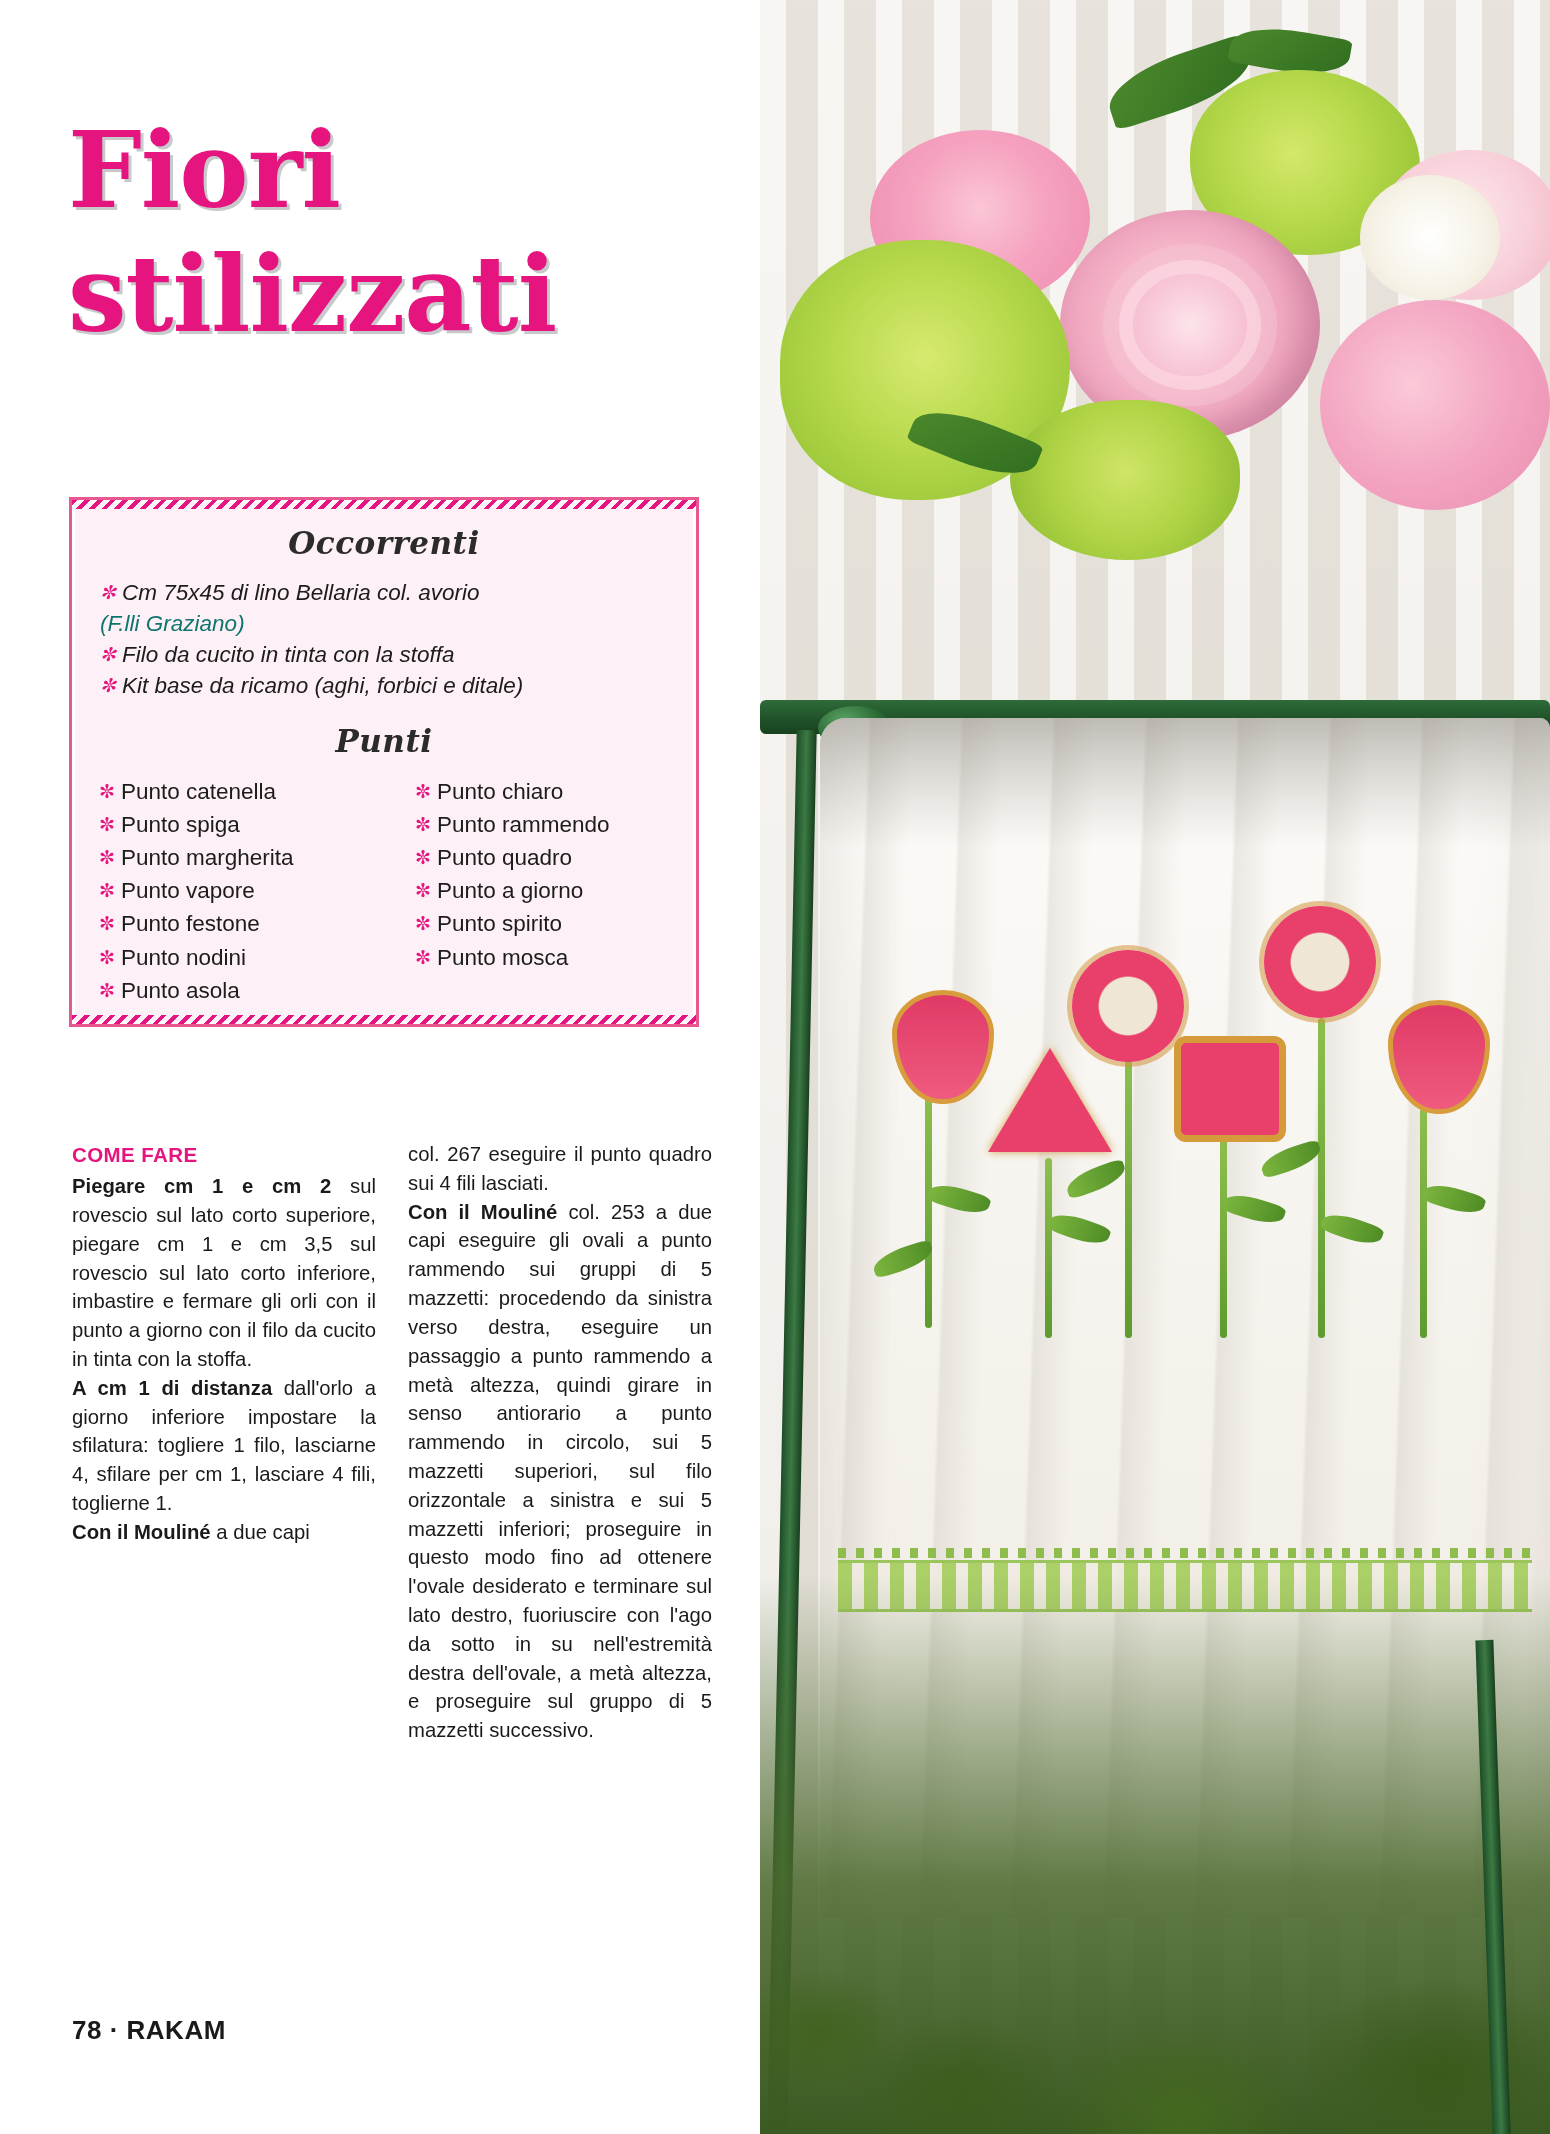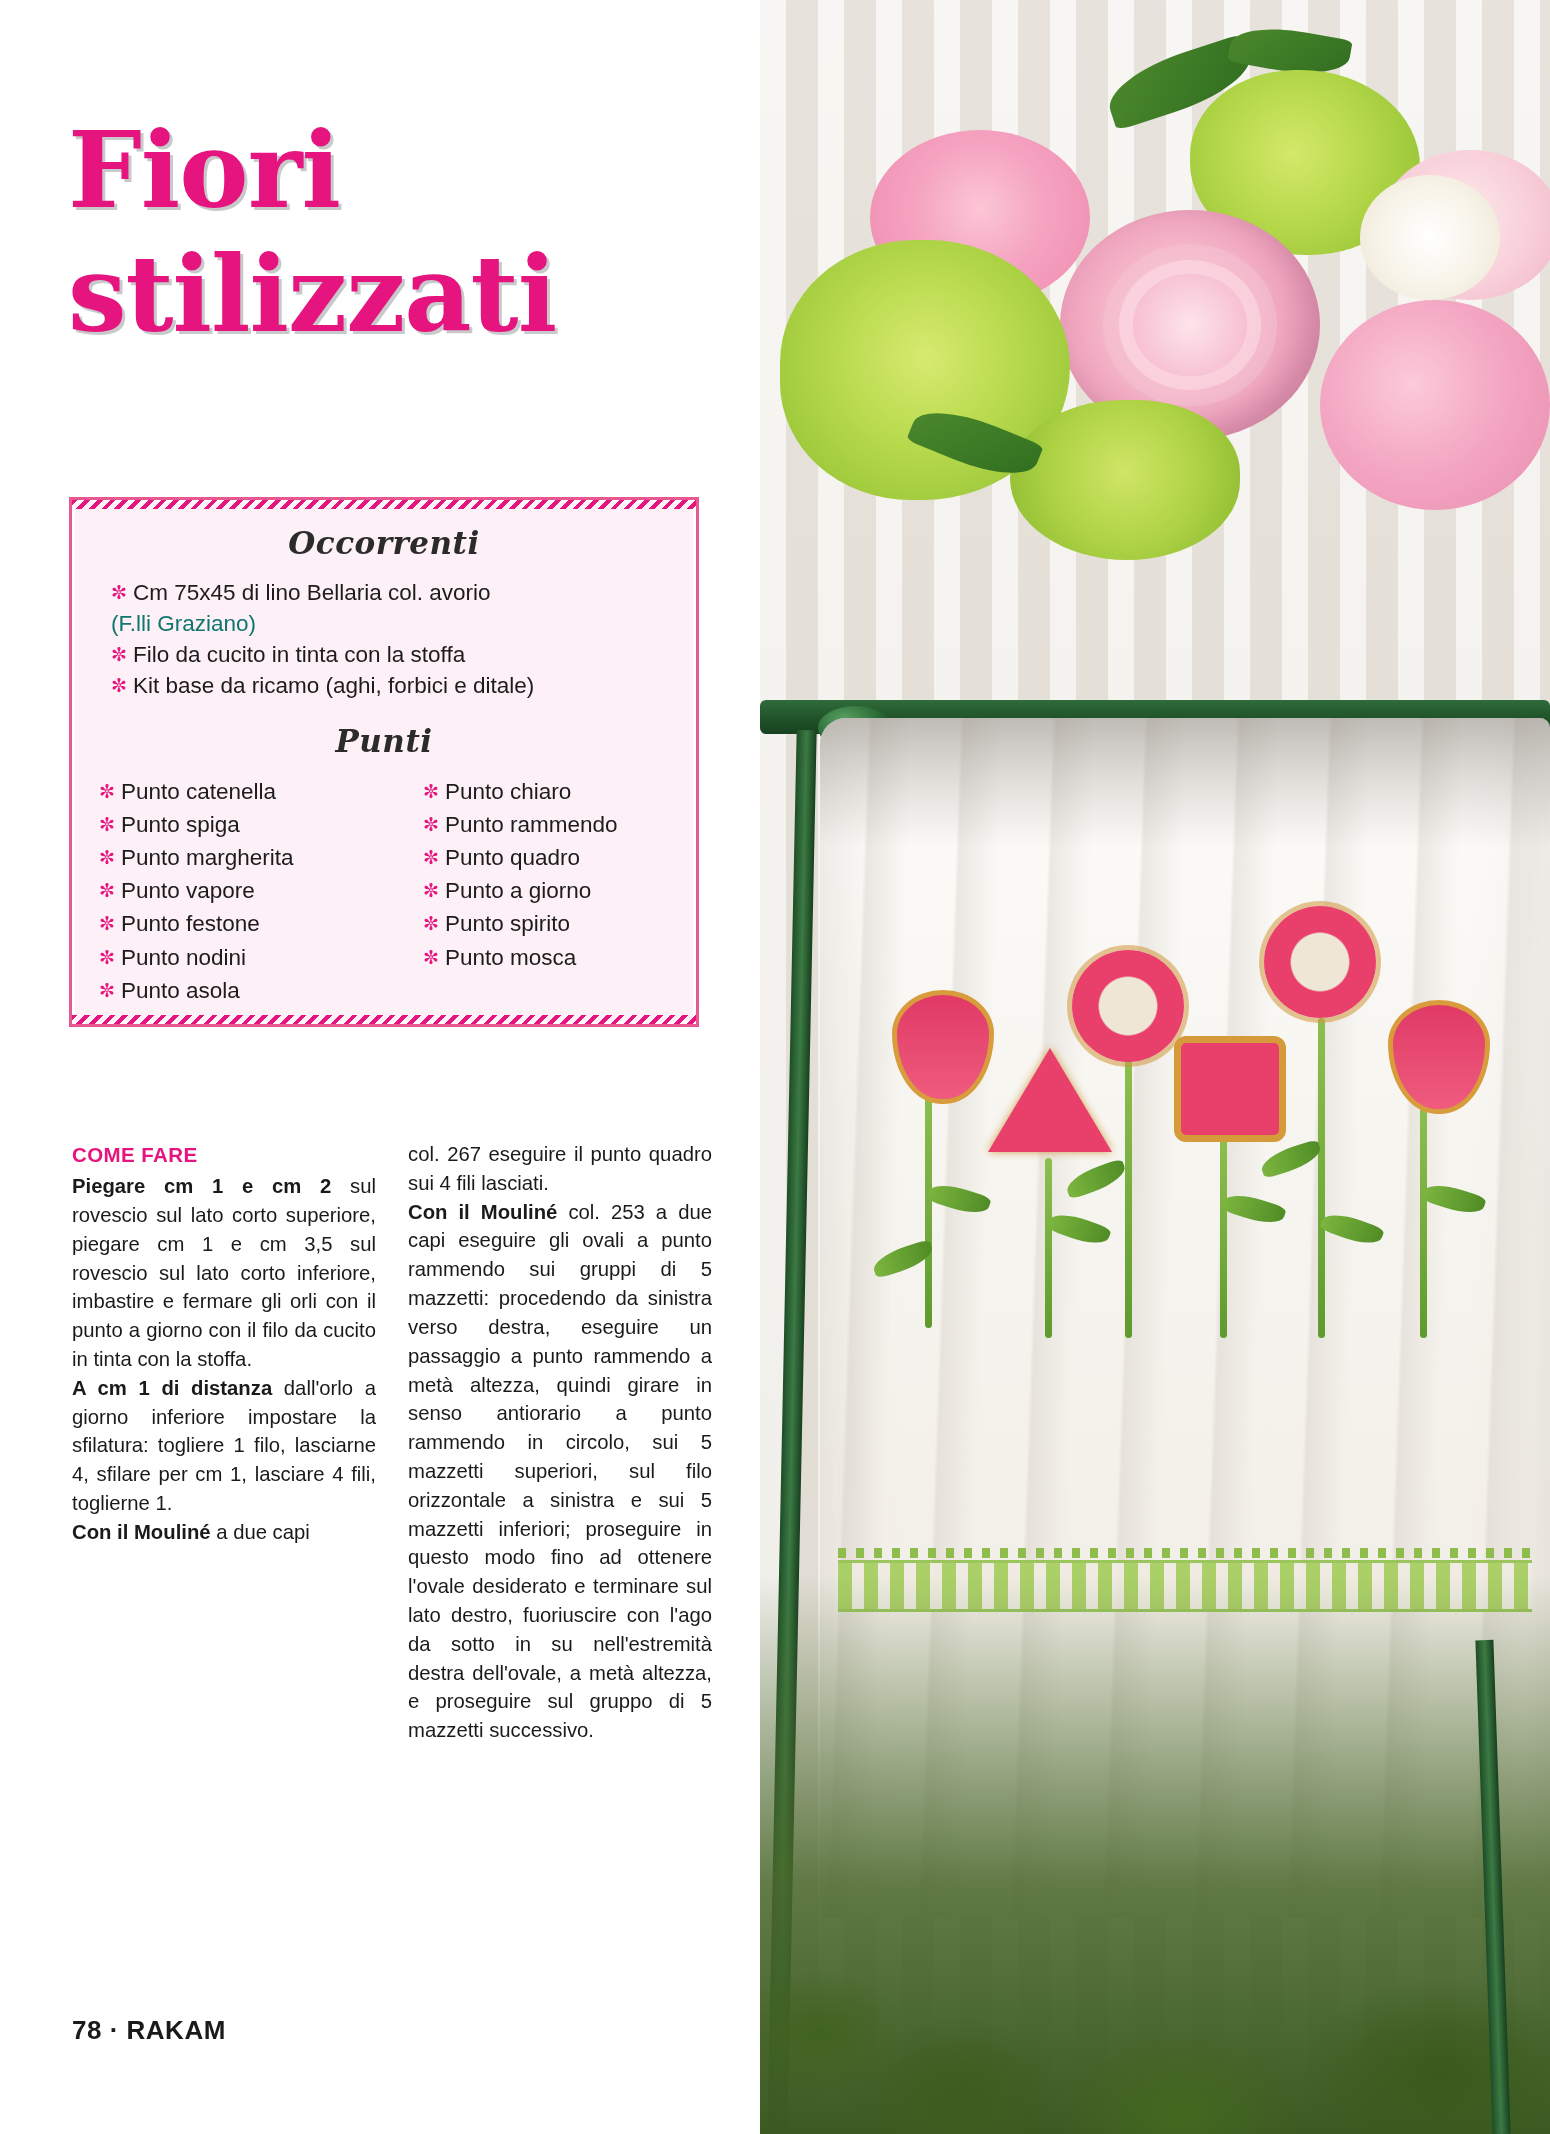--- a/index.html
+++ b/index.html
@@ -76,22 +76,23 @@
     font-size: 31px;
     color: #2b2b2b;
     text-align: center;
     margin: 4px 0 16px 0;
     letter-spacing: 0.5px;
   }
   .script-head.punti { margin-top: 22px; }
 
   .mat-list {
     list-style: none;
-    margin: 12px;
+    margin: 1px;
     padding: 0;
+    font-style: italic;
   }
   .mat-list li {
     font-size: 22.5px;
     line-height: 1.38;
     color: #1c1c1c;
     padding-left: 0;
     text-indent: 0;
   }
   .star {
     color: #e5147e;
@@ -100,21 +101,21 @@
     display: inline-block;
     vertical-align: 1px;
   }
   .cont-line {
     font-size: 22.5px;
     line-height: 1.38;
     color: #0f766e;
   }
   .punti-cols {
     display: flex;
-    gap: 34px;
+    gap: 26px;
   }
   .punti-cols ul {
     list-style: none;
     margin: 0;
     padding: 0;
     flex: 0 0 auto;
   }
   .punti-cols ul.col-a { width: 290px; }
   .punti-cols ul li {
     font-size: 22.5px;

